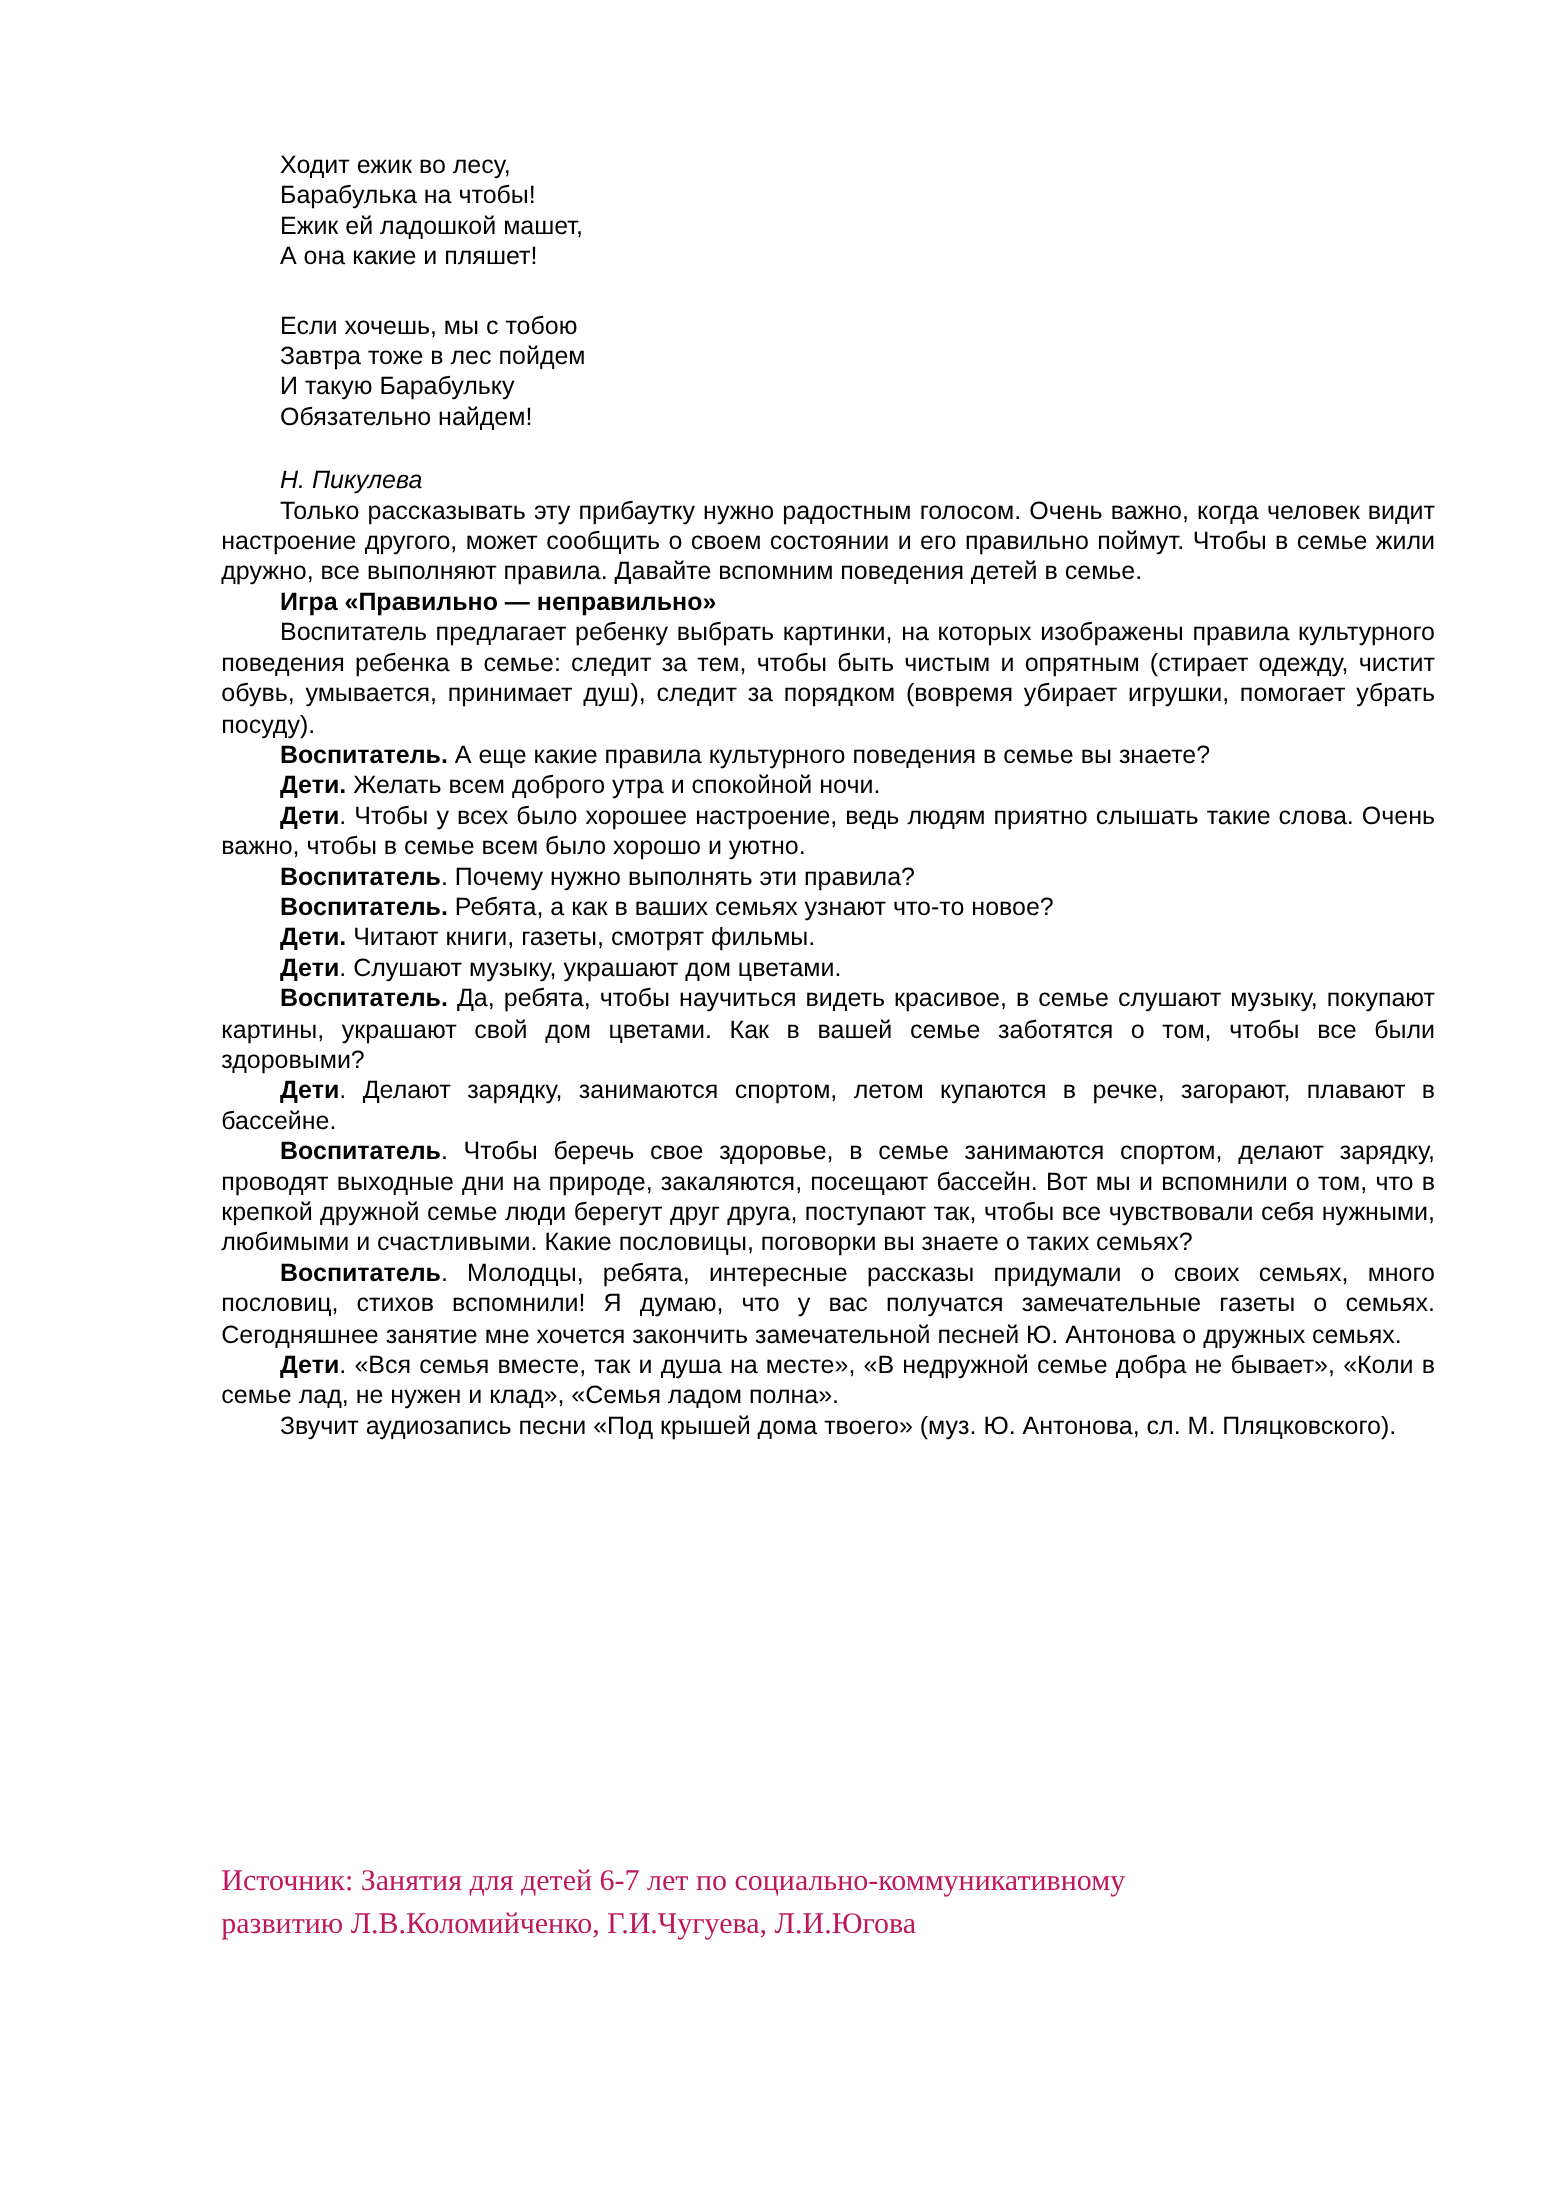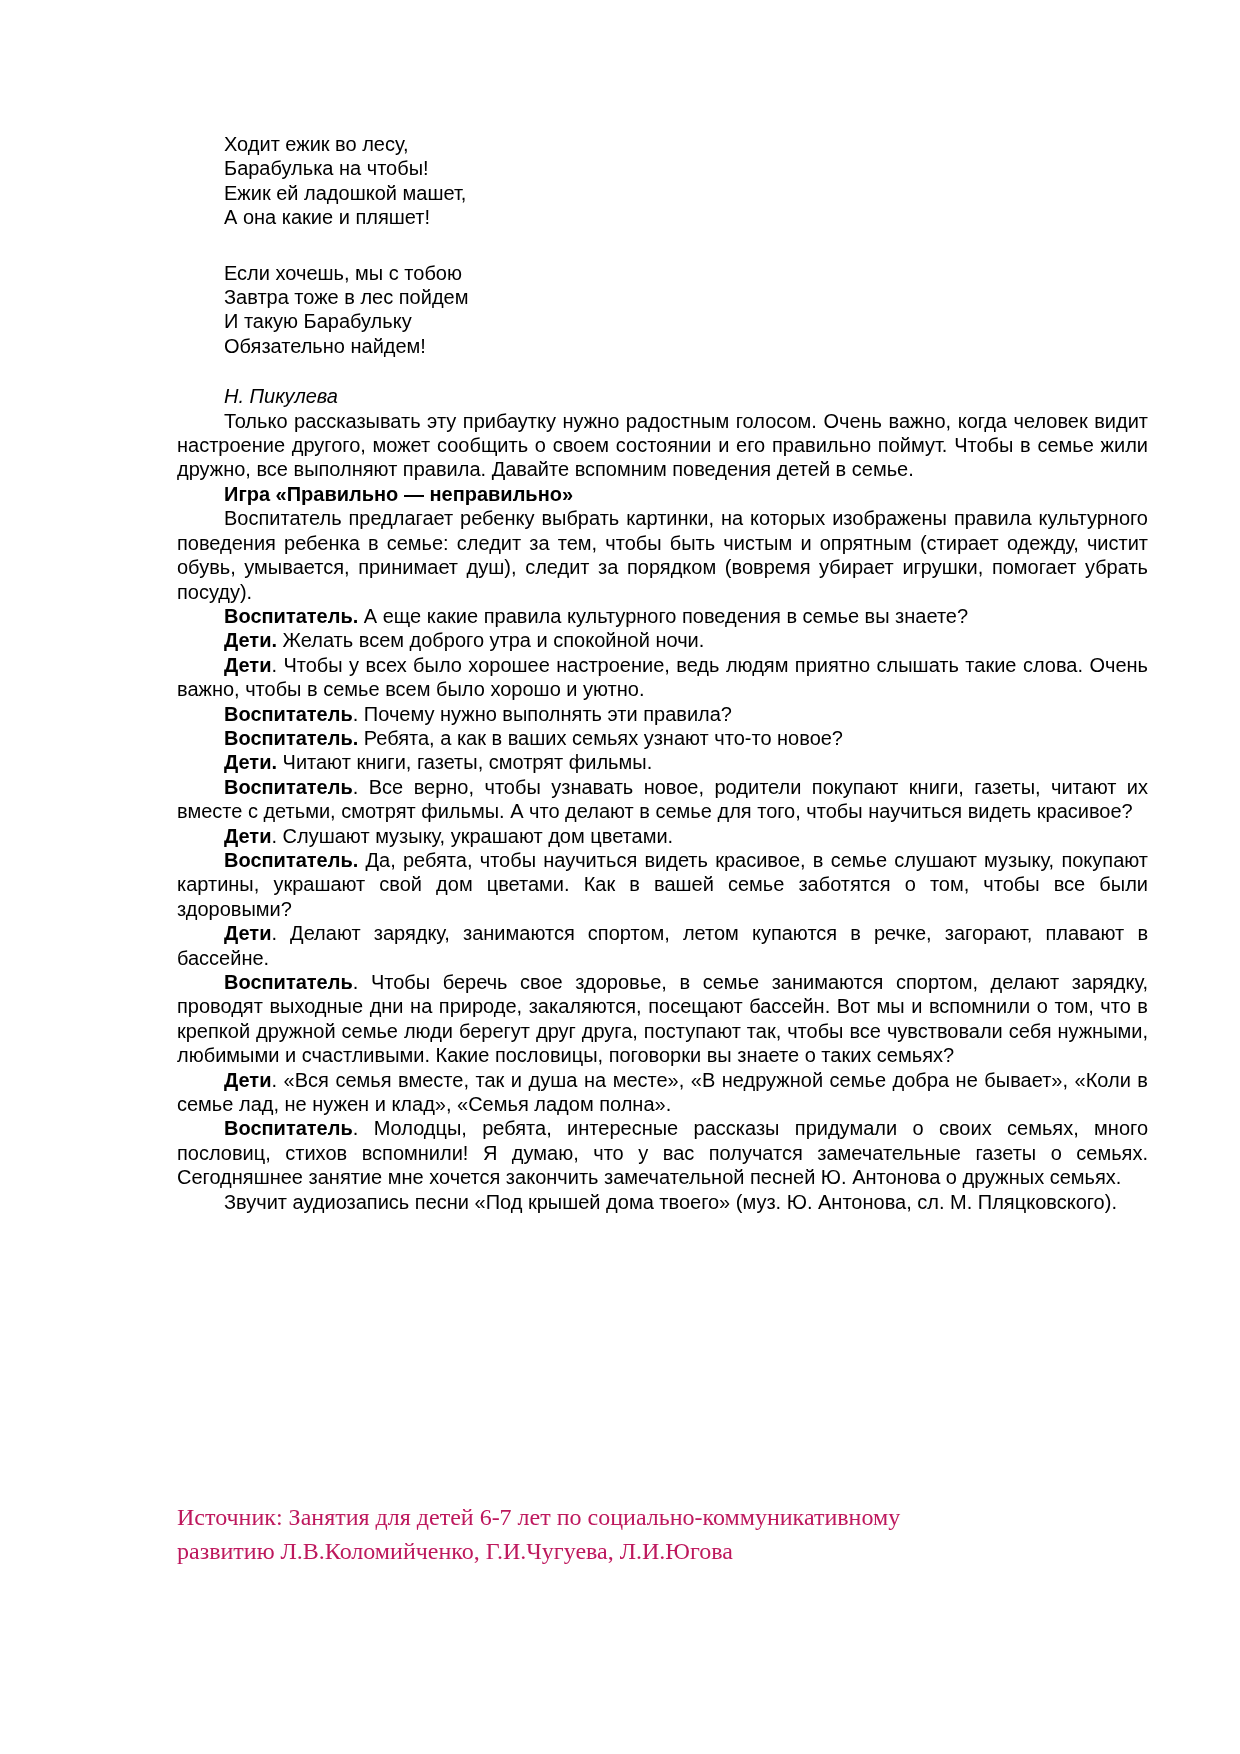--- a/index.html
+++ b/index.html
@@ -1,17 +1,17 @@
 <!DOCTYPE html>
 <html><head>
 <meta charset="utf-8">
 <style>
   html, body { margin: 0; padding: 0; background: #ffffff; }
   body { width: 1240px; height: 1754px; position: relative; overflow: hidden; }
-  .page { position: absolute; left: 0; top: 12px; width: 1240px; height: 1292px; background: #ffffff; }
+  .page { position: absolute; left: 0; top: 0; width: 1240px; height: 1292px; background: #ffffff; }
   .content {
     position: absolute; left: 177px; top: 120px; width: 971px;
     font-family: "Liberation Sans", sans-serif; font-size: 20px; line-height: 24.4px;
     color: #000000;
   }
   .verse { padding-left: 47px; }
   .verse div { white-space: nowrap; }
   .stanza-gap { height: 31px; }
   .author { font-style: italic; margin-top: 26px; }
   p { margin: 0; text-align: justify; text-indent: 47px; }
@@ -44,27 +44,26 @@
     <p>Только рассказывать эту прибаутку нужно радостным голосом. Очень важно, когда человек видит настроение другого, может сообщить о своем состоянии и его правильно поймут. Чтобы в семье жили дружно, все выполняют правила. Давайте вспомним поведения детей в семье.</p>
     <p class="heading">Игра «Правильно — неправильно»</p>
     <p>Воспитатель предлагает ребенку выбрать картинки, на которых изображены правила культурного поведения ребенка в семье: следит за тем, чтобы быть чистым и опрятным (стирает одежду, чистит обувь, умывается, принимает душ), следит за порядком (вовремя убирает игрушки, помогает убрать посуду).</p>
 
     <p><span class="speaker">Воспитатель.</span><span> А еще какие правила культурного поведения в семье вы знаете?</span></p>
     <p><span class="speaker">Дети.</span><span> Желать всем доброго утра и спокойной ночи.</span></p>
     <p><span class="speaker">Дети</span><span>. Чтобы у всех было хорошее настроение, ведь людям приятно слышать такие слова. Очень важно, чтобы в семье всем было хорошо и уютно.</span></p>
     <p><span class="speaker">Воспитатель</span><span>. Почему нужно выполнять эти правила?</span></p>
     <p><span class="speaker">Воспитатель.</span><span> Ребята, а как в ваших семьях узнают что-то новое?</span></p>
     <p><span class="speaker">Дети.</span><span> Читают книги, газеты, смотрят фильмы.</span></p>
-    <p><span class="speaker">Воспитатель</span><span>. Все верно, чтобы узнавать новое, родители покупают книги, газеты, читают их вместе с детьми, смотрят фильмы. А что делают в семье для того, чтобы научиться видеть красивое?</span></p>
     <p><span class="speaker">Дети</span><span>. Слушают музыку, украшают дом цветами.</span></p>
     <p><span class="speaker">Воспитатель.</span><span> Да, ребята, чтобы научиться видеть красивое, в семье слушают музыку, покупают картины, украшают свой дом цветами. Как в вашей семье заботятся о том, чтобы все были здоровыми?</span></p>
     <p><span class="speaker">Дети</span><span>. Делают зарядку, занимаются спортом, летом купаются в речке, загорают, плавают в бассейне.</span></p>
     <p><span class="speaker">Воспитатель</span><span>. Чтобы беречь свое здоровье, в семье занимаются спортом, делают зарядку, проводят выходные дни на природе, закаляются, посещают бассейн. Вот мы и вспомнили о том, что в крепкой дружной семье люди берегут друг друга, поступают так, чтобы все чувствовали себя нужными, любимыми и счастливыми. Какие пословицы, поговорки вы знаете о таких семьях?</span></p>
+    <p><span class="speaker">Воспитатель</span><span>. Молодцы, ребята, интересные рассказы придумали о своих семьях, много пословиц, стихов вспомнили! Я думаю, что у вас получатся замечательные газеты о семьях. Сегодняшнее занятие мне хочется закончить замечательной песней Ю. Антонова о дружных семьях.</span></p>
     <p><span class="speaker">Дети</span><span>. «Вся семья вместе, так и душа на месте», «В недружной семье добра не бывает», «Коли в семье лад, не нужен и клад», «Семья ладом полна».</span></p>
-    <p><span class="speaker">Воспитатель</span><span>. Молодцы, ребята, интересные рассказы придумали о своих семьях, много пословиц, стихов вспомнили! Я думаю, что у вас получатся замечательные газеты о семьях. Сегодняшнее занятие мне хочется закончить замечательной песней Ю. Антонова о дружных семьях.</span></p>
 
     <p>Звучит аудиозапись песни «Под крышей дома твоего» (муз. Ю. Антонова, сл. М. Пляцковского).</p>
   </div>
 
   <div class="source">
     <div>Источник: Занятия для детей 6-7 лет по социально-коммуникативному</div>
     <div>развитию Л.В.Коломийченко, Г.И.Чугуева, Л.И.Югова</div>
   </div>
 </div>
 

